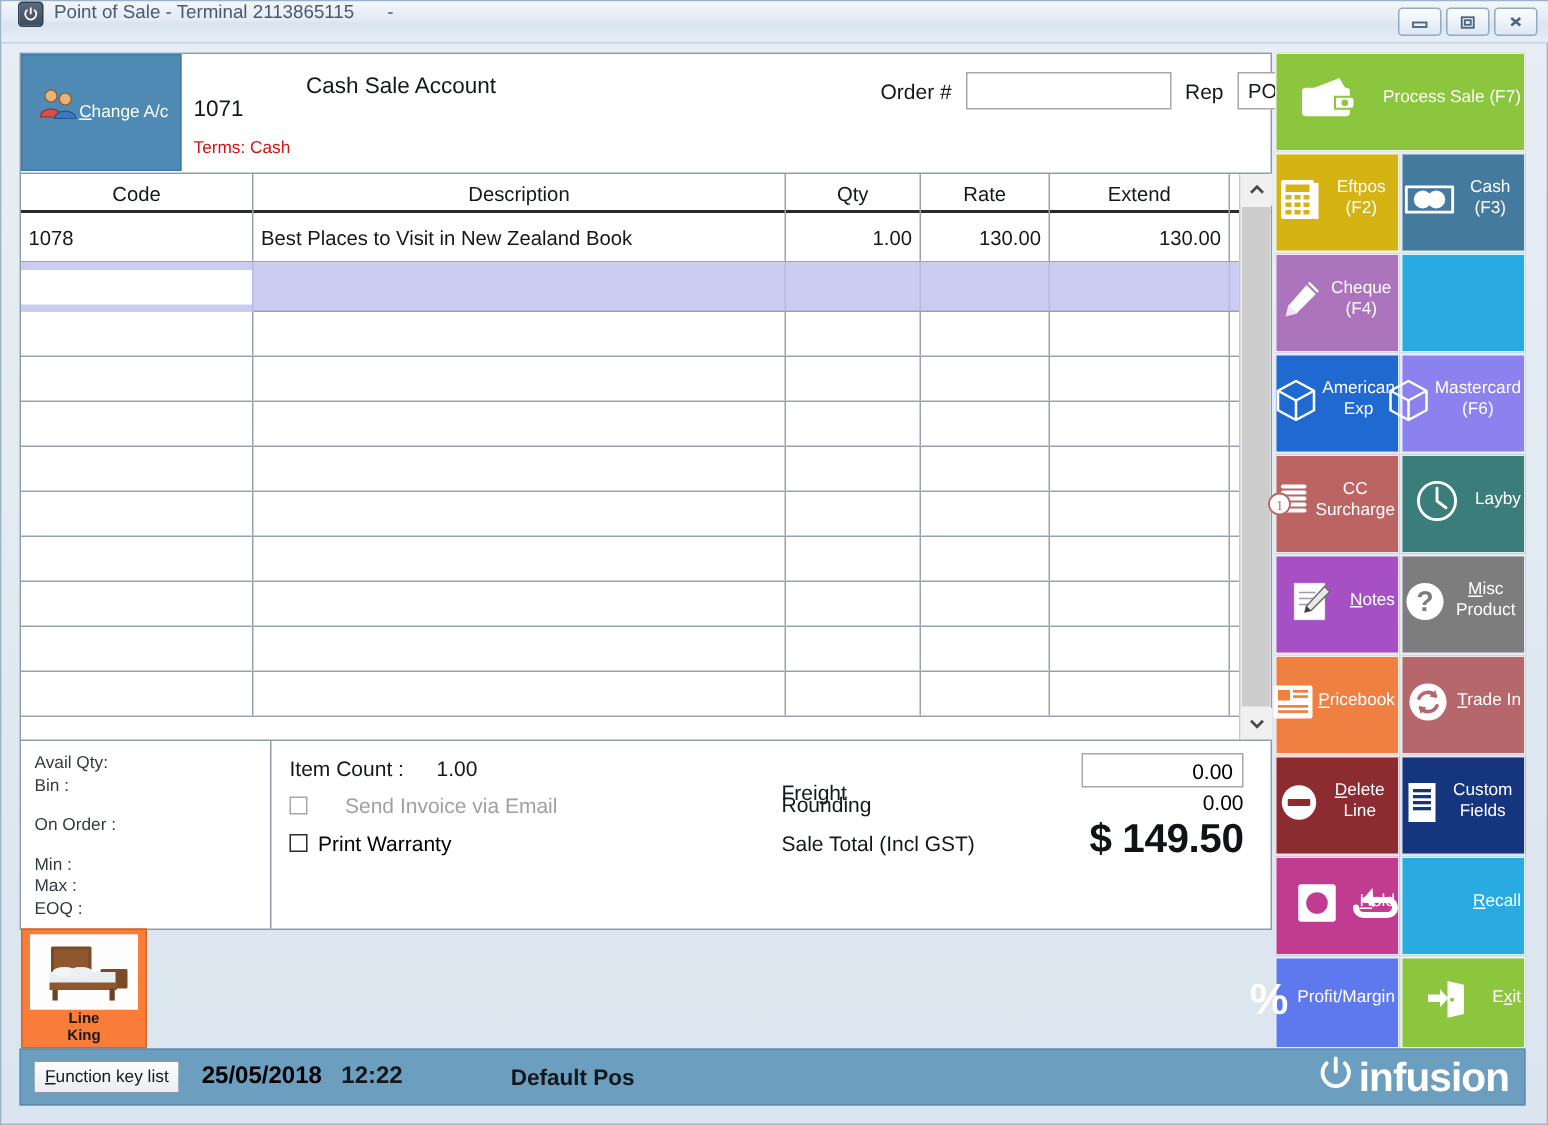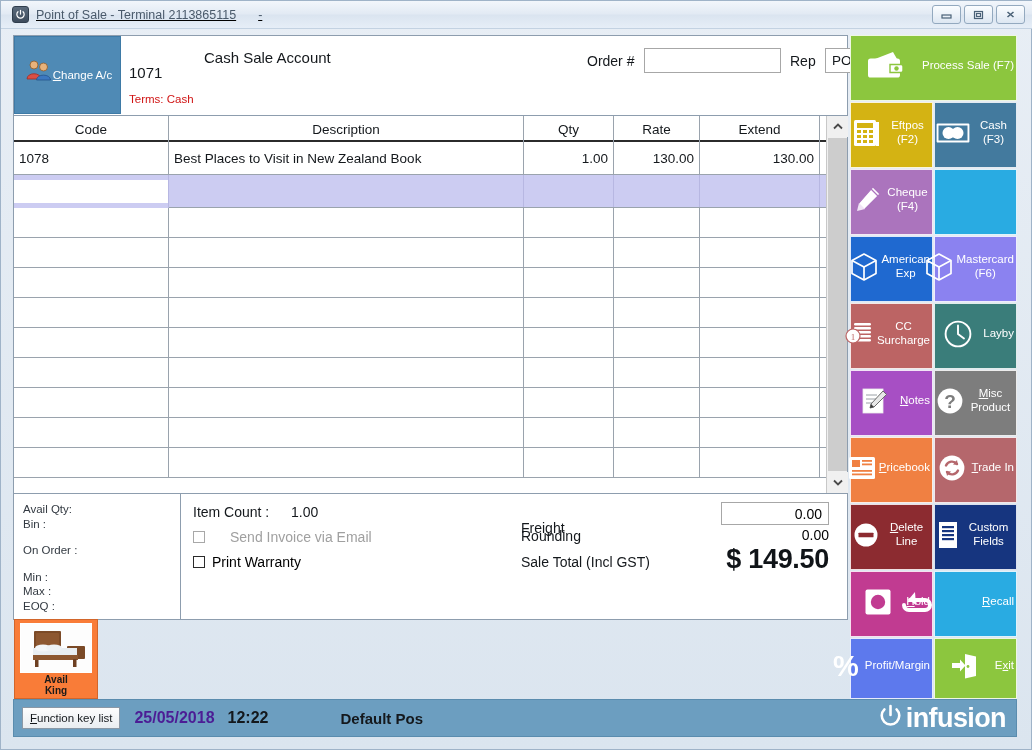--- a/index.html
+++ b/index.html
@@ -15,21 +15,21 @@
     width: 1032px; height: 750px;
     background: linear-gradient(#e8eef5, #dbe5ef);
     border: 1px solid #9fb3c8;
   }
 
   
   .titlebar {
     position: absolute; left: 0; top: 0; width: 1032px; height: 28px;
     background: linear-gradient(#f2f6fb 0%, #e2eaf4 48%, #dae4f0 52%, #e6eef7 100%);
     border-bottom: 1px solid #c3d2e2;
-    display: flex; align-items: center; text-decoration: underline;
+    display: flex; 
   }
   .tb-icon {
     width: 17px; height: 17px; margin-left: 11px; margin-right: 7px;
     background: linear-gradient(#5b6b7d, #3d4b5c);
     border-radius: 3px; border: 1px solid #2f3d4d;
     display: flex; align-items: center; justify-content: center;
     color: #ffffff; font-size: 11px; line-height: 1;
   }
   .tb-title {
     font-size: 12.5px; color: #4a5a6b; white-space: nowrap;
@@ -194,21 +194,21 @@
     position: absolute; left: 12px; top: 698px; width: 1004px; height: 38px;
     background: #6c9ec0; border: 1px solid #5a8cae;
     display: flex; align-items: center;
   }
   .fkey-btn {
     margin-left: 8px; height: 22px; padding: 0 7px;
     background: linear-gradient(#fdfdfd, #e9edf1); border: 1px solid #8a98a6;
     font-size: 11.5px; color: #14181c; display: flex; align-items: center; cursor: pointer;
   }
   .fkey-btn u { text-decoration: underline; }
-  .sb-date { margin-left: 14px; font-size: 16px; font-weight: bold; color: #4c1d95; }
+  .sb-date { margin-left: 14px; font-size: 16px; font-weight: bold; color: #000000; }
   .sb-time { margin-left: 13px; font-size: 16px; font-weight: bold; color: #14181c; }
   .sb-pos { margin-left: 72px; font-size: 15px; font-weight: bold; color: #14181c; }
   .sb-logo {
     position: absolute; right: 10px; top: 50%; transform: translateY(-50%);
     display: flex; align-items: center; color: #ffffff;
   }
   .sb-logo .word {
     font-size: 27px; font-weight: bold; letter-spacing: -0.6px; margin-left: 2px;
   }
 </style>
@@ -430,21 +430,21 @@
         <rect x="46" y="22" width="18" height="13" rx="1" fill="#7b4a27"></rect>
         <rect x="12" y="24" width="44" height="8" fill="#e9eef2"></rect>
         <ellipse cx="22" cy="24" rx="8" ry="3.4" fill="#f3f5f7"></ellipse>
         <ellipse cx="33" cy="24" rx="8" ry="3.4" fill="#eef1f4"></ellipse>
         <rect x="12" y="31" width="45" height="5" fill="#8d5730"></rect>
         <rect x="14" y="36" width="3.5" height="7" fill="#6d4022"></rect>
         <rect x="52" y="35" width="3.5" height="8" fill="#6d4022"></rect>
       </svg>
     </div>
     <div class="prod-cap">
-      <div>Avail</div>
+      <div>Line</div>
       <div>King</div>
     </div>
   </div>
 
   <div class="side">
 
     <div class="tile" style="left:0; top:0; width:167px; height:66px; background:#8cc63e;">
       <span class="ic">
         <svg width="44" height="32" viewBox="0 0 44 32">
           <path d="M12 9 L30 2 L34 9 Z" fill="#ffffff"></path>

